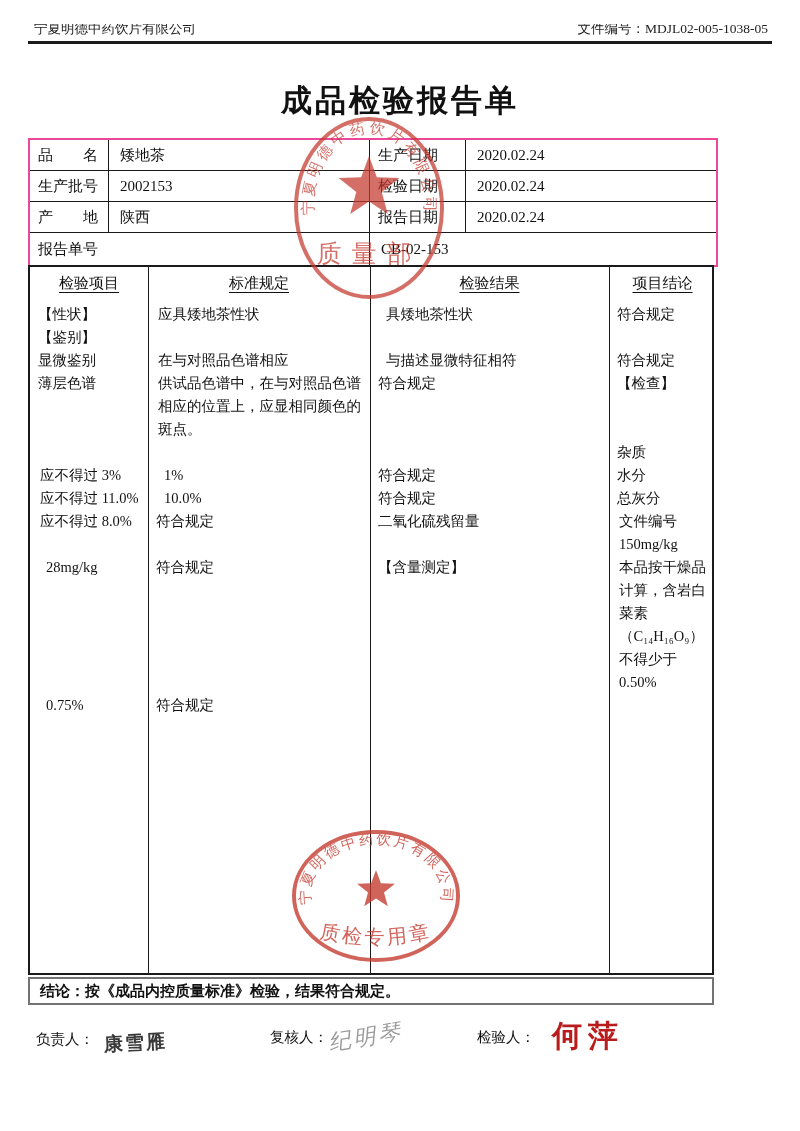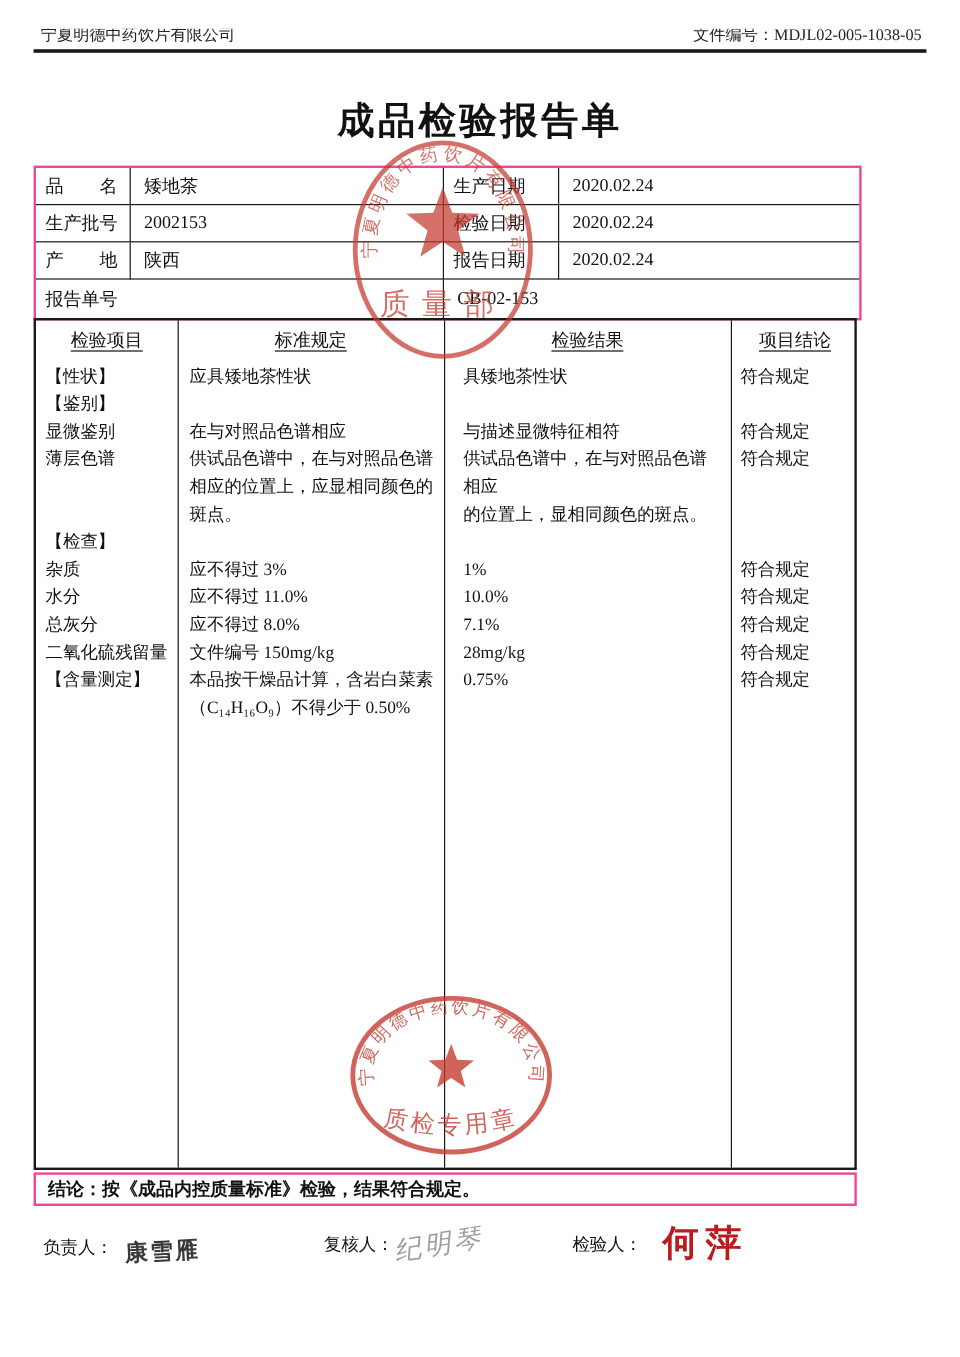--- a/index.html
+++ b/index.html
@@ -42,21 +42,21 @@
   .inspect-body{position:absolute;top:36px;left:0;width:686px;
     display:grid;grid-template-columns:118px 222px 239px 107px;align-items:start;
     font-size:14.5px;line-height:23px;}
   .inspect-body .c{box-sizing:border-box;white-space:pre-line;}
   .inspect-body .c.item{padding-left:8px;}
   .inspect-body .c.std{padding-left:10px;padding-right:8px;}
   .inspect-body .c.res{padding-left:16px;padding-right:8px;}
   .inspect-body .c.ccl{padding-left:8px;}
   
   .conclusion-row{position:absolute;left:28px;top:977px;width:686px;height:28px;
-    border:2px solid #ec4899;box-sizing:border-box;display:flex;align-items:center;
+    border:2px solid #737373;box-sizing:border-box;display:flex;align-items:center;
     padding-left:10px;font-size:15px;font-weight:bold;}
   
   .sig-label{position:absolute;font-size:14.5px;}
   .lab-resp{left:36px;top:1030px;} .lab-rev{left:270px;top:1028px;} .lab-insp{left:477px;top:1028px;}
   .sig-name{position:absolute;white-space:nowrap;}
   .name-resp{left:104px;top:1030px;font-size:19px;font-weight:600;color:#3a3a3a;
     letter-spacing:2px;transform:rotate(-3deg);}
   .name-rev{left:330px;top:1022px;font-size:22px;color:#9b9b9b;letter-spacing:3px;
     transform:rotate(-9deg) skewX(-14deg);}
   .name-insp{left:552px;top:1016px;font-size:30px;font-weight:bold;color:#b91c1c;letter-spacing:6px;}
@@ -128,42 +128,39 @@
 
       <div class="c item">显微鉴别</div>
       <div class="c std">在与对照品色谱相应</div>
       <div class="c res">与描述显微特征相符</div>
       <div class="c ccl">符合规定</div>
 
       <div class="c item">薄层色谱</div>
       <div class="c std">供试品色谱中，在与对照品色谱
 相应的位置上，应显相同颜色的
 斑点。</div>
-      <div class="c res">供试品色谱中，在与对照品色谱相应
-的位置上，显相同颜色的斑点。</div>
       <div class="c ccl">符合规定</div>
 
       <div class="c item">【检查】</div>
       <div class="c std"></div>
       <div class="c res"></div>
       <div class="c ccl"></div>
 
       <div class="c item">杂质</div>
       <div class="c std">应不得过 3%</div>
       <div class="c res">1%</div>
       <div class="c ccl">符合规定</div>
 
       <div class="c item">水分</div>
       <div class="c std">应不得过 11.0%</div>
       <div class="c res">10.0%</div>
       <div class="c ccl">符合规定</div>
 
       <div class="c item">总灰分</div>
       <div class="c std">应不得过 8.0%</div>
-      <div class="c res">7.1%</div>
       <div class="c ccl">符合规定</div>
 
       <div class="c item">二氧化硫残留量</div>
       <div class="c std">文件编号 150mg/kg</div>
       <div class="c res">28mg/kg</div>
       <div class="c ccl">符合规定</div>
 
       <div class="c item">【含量测定】</div>
       <div class="c std">本品按干燥品计算，含岩白菜素
 （C₁₄H₁₆O₉）不得少于 0.50%</div>

